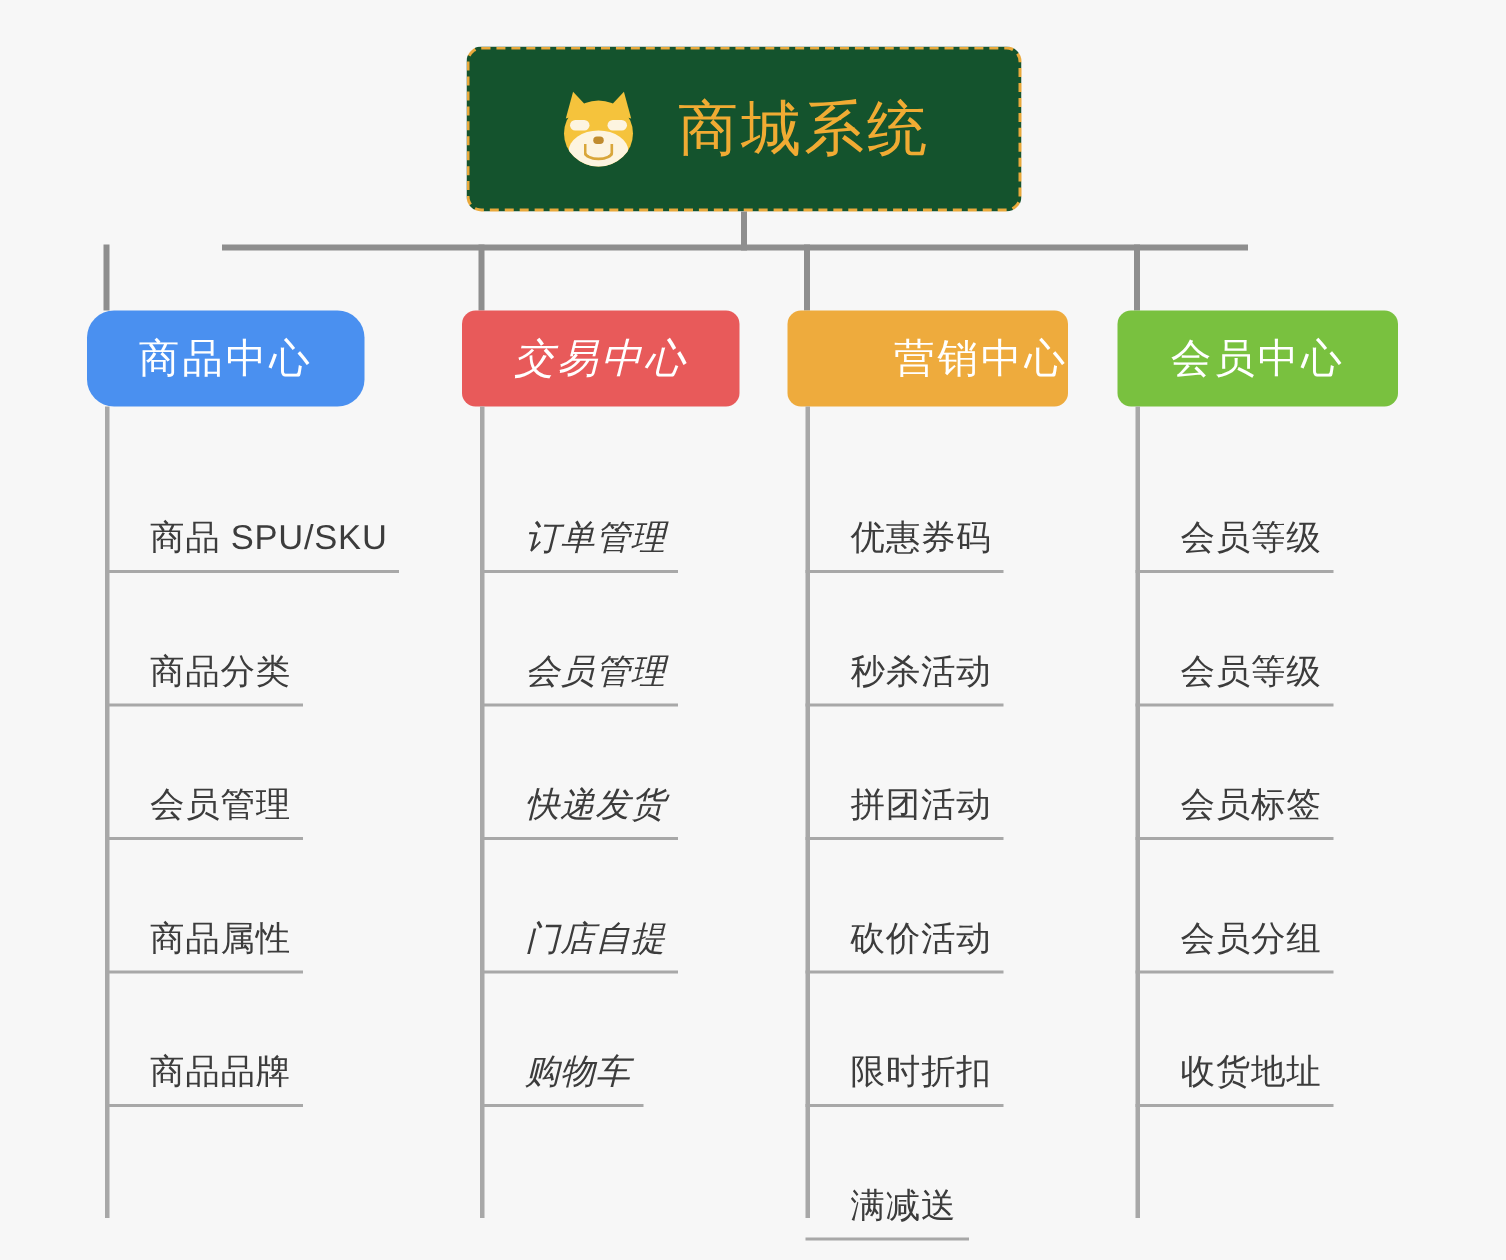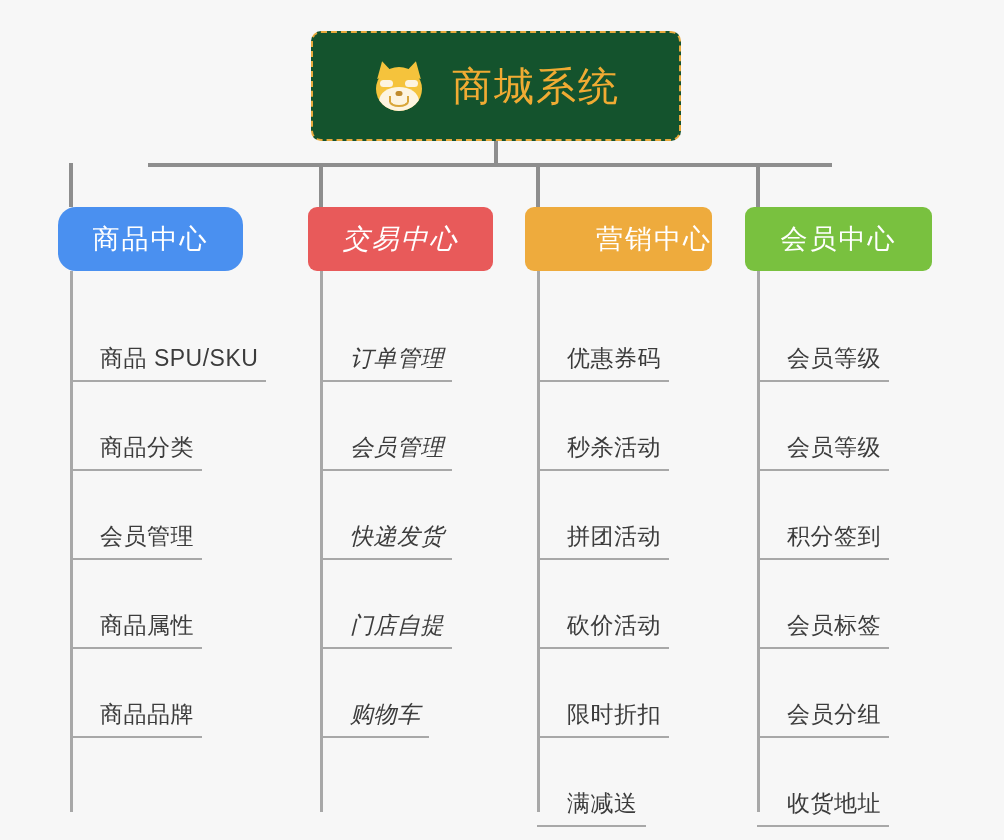--- a/index.html
+++ b/index.html
@@ -295,23 +295,20 @@
         </div>
         <div class="branch-body">
           <div class="spine" style="height: 541px;"></div>
           <div class="leaf">
             <div class="leaf-inner"><span class="leaf-label">会员等级</span></div>
           </div>
           <div class="leaf">
             <div class="leaf-inner"><span class="leaf-label">会员等级</span></div>
           </div>
           <div class="leaf">
-            <div class="leaf-inner"><span class="leaf-label">积分签到</span></div>
-          </div>
-          <div class="leaf">
             <div class="leaf-inner"><span class="leaf-label">会员标签</span></div>
           </div>
           <div class="leaf">
             <div class="leaf-inner"><span class="leaf-label">会员分组</span></div>
           </div>
           <div class="leaf">
             <div class="leaf-inner"><span class="leaf-label">收货地址</span></div>
           </div>
         </div>
       </div>

